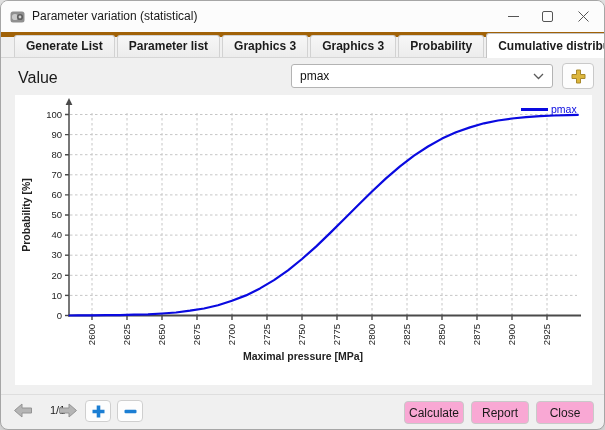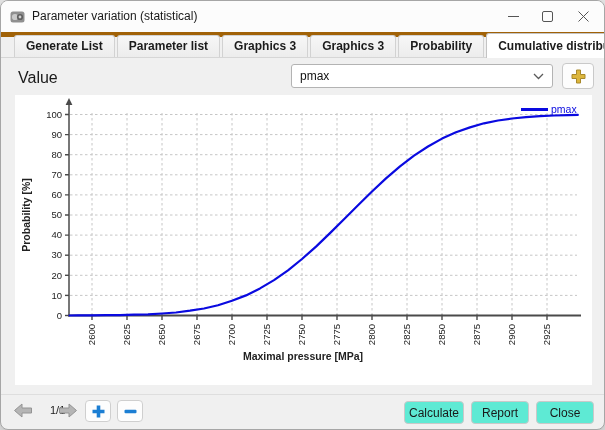--- a/index.html
+++ b/index.html
@@ -27,21 +27,21 @@
   
   .chartpanel{position:absolute;left:14px;top:94px;width:577px;height:290px;background:#ffffff;}
   
   .footer-sep{position:absolute;left:0;right:0;top:393px;height:1px;background:#dedede;}
   .navicon{position:absolute;top:402px;width:20px;height:15px;}
   .nav-prev{left:12px}.nav-next{left:57px}
   .pagelabel{position:absolute;left:49px;top:403px;font-size:11px;color:#222;}
   .zoombtn{position:absolute;top:399px;width:26px;height:22px;background:#fdfdfd;border:1px solid #cfcfcf;border-radius:4px;
            box-sizing:border-box;display:flex;align-items:center;justify-content:center;}
   .zoom-in{left:84px}.zoom-out{left:116px}
-  .pushbtn{position:absolute;top:400px;height:23px;background:#5eead4;border:1px solid #c9c9c9;border-radius:4px;
+  .pushbtn{position:absolute;top:400px;height:23px;background:#f9a8d4;border:1px solid #c9c9c9;border-radius:4px;
            box-sizing:border-box;font-size:12px;color:#1a1a1a;display:flex;align-items:center;justify-content:center;
            font-family:"Liberation Sans",sans-serif;padding:0;}
   .btn-calc{left:403px;width:60px}.btn-report{left:470px;width:58px}.btn-close2{left:535px;width:58px}
 </style>
 </head>
 <body>
 
 <div class="win">
 
   <div class="titlebar">

